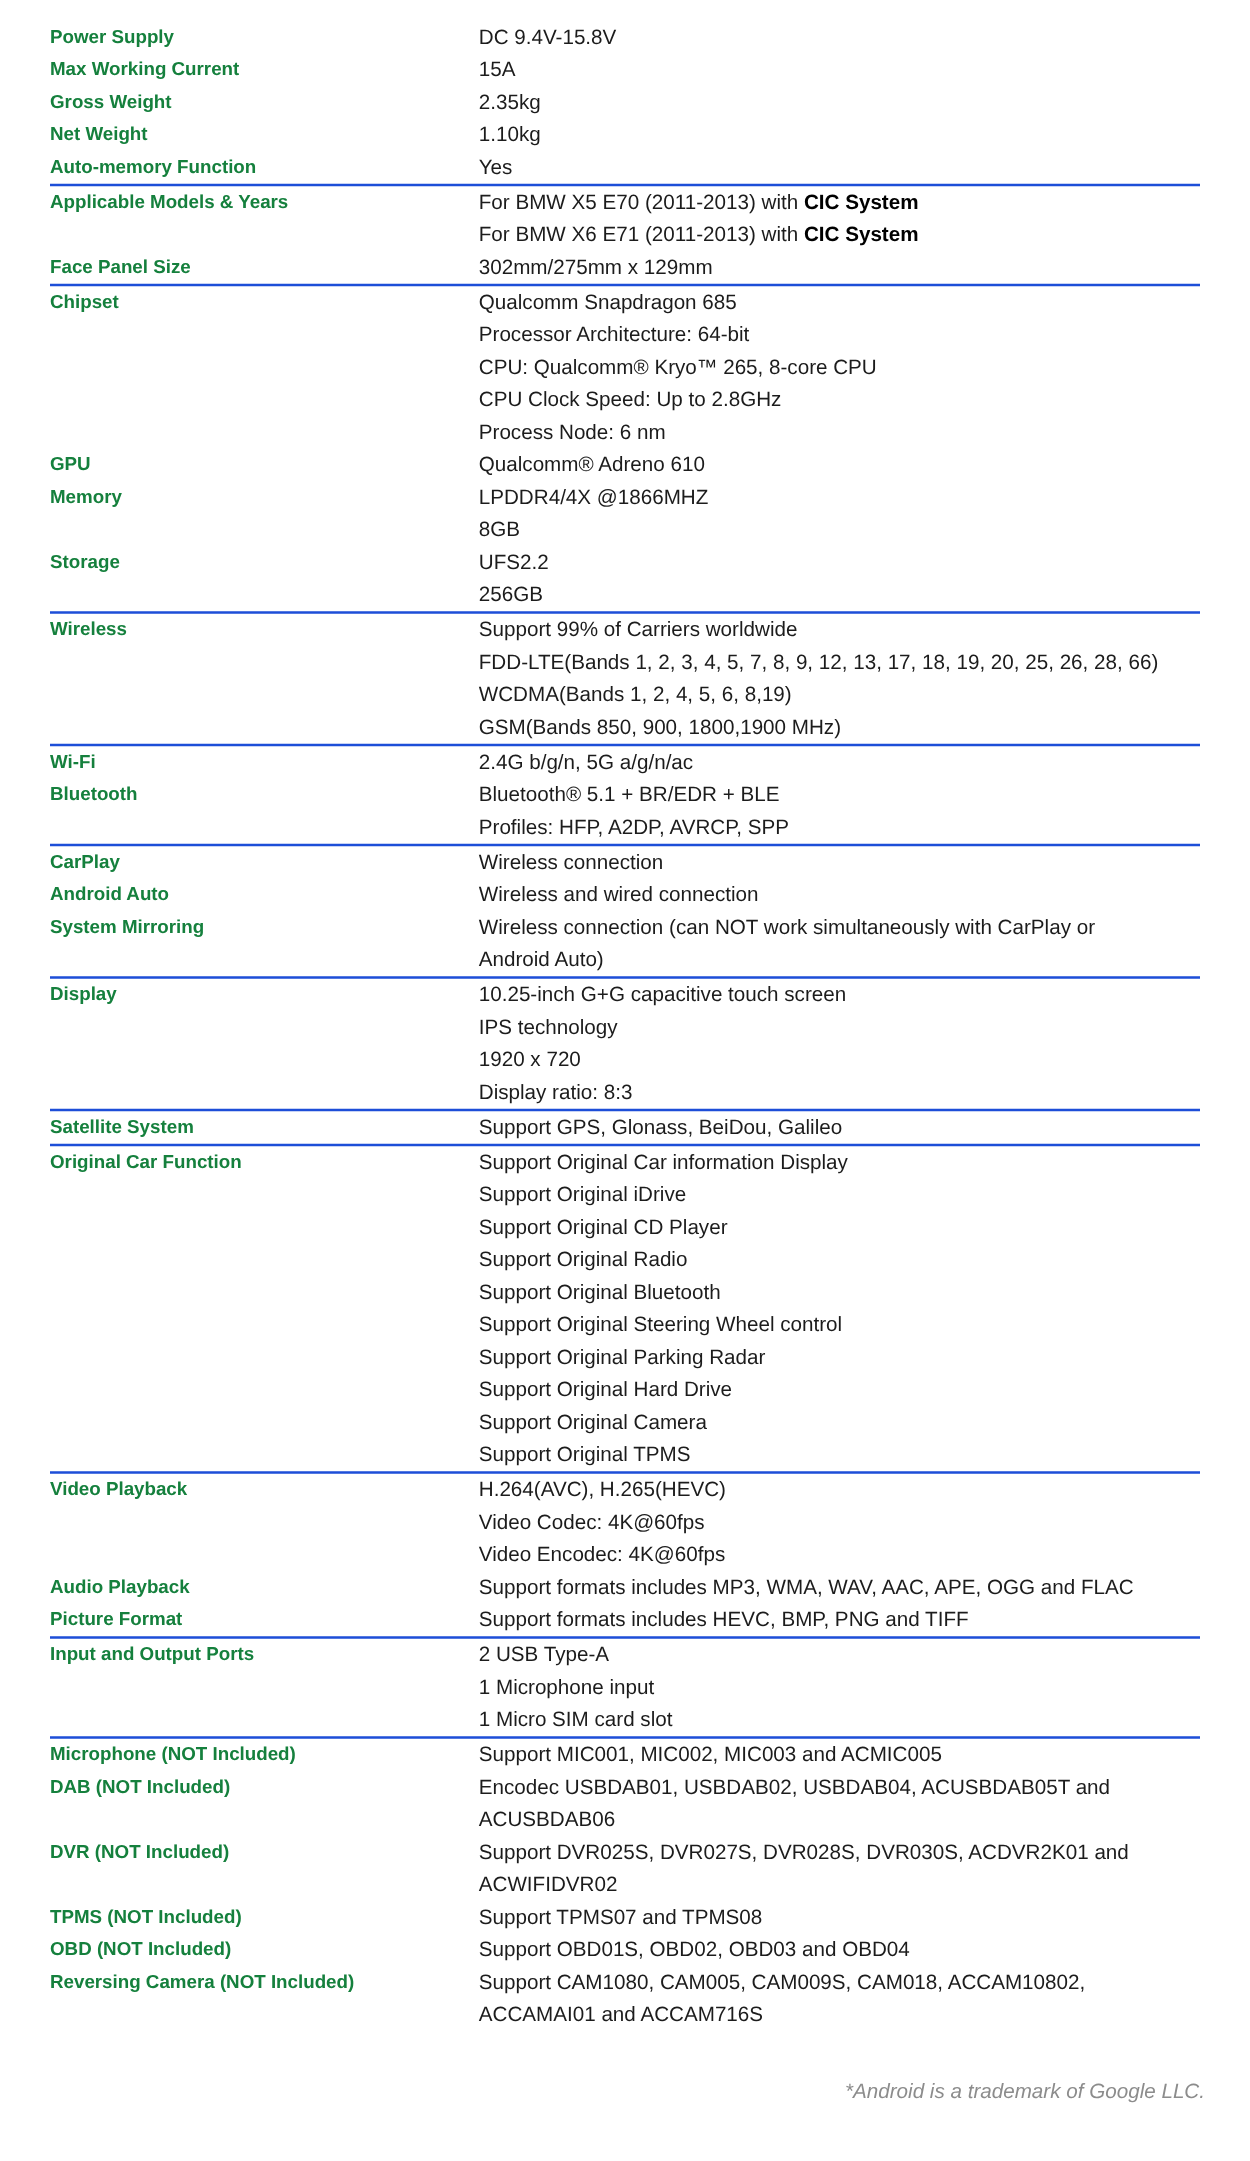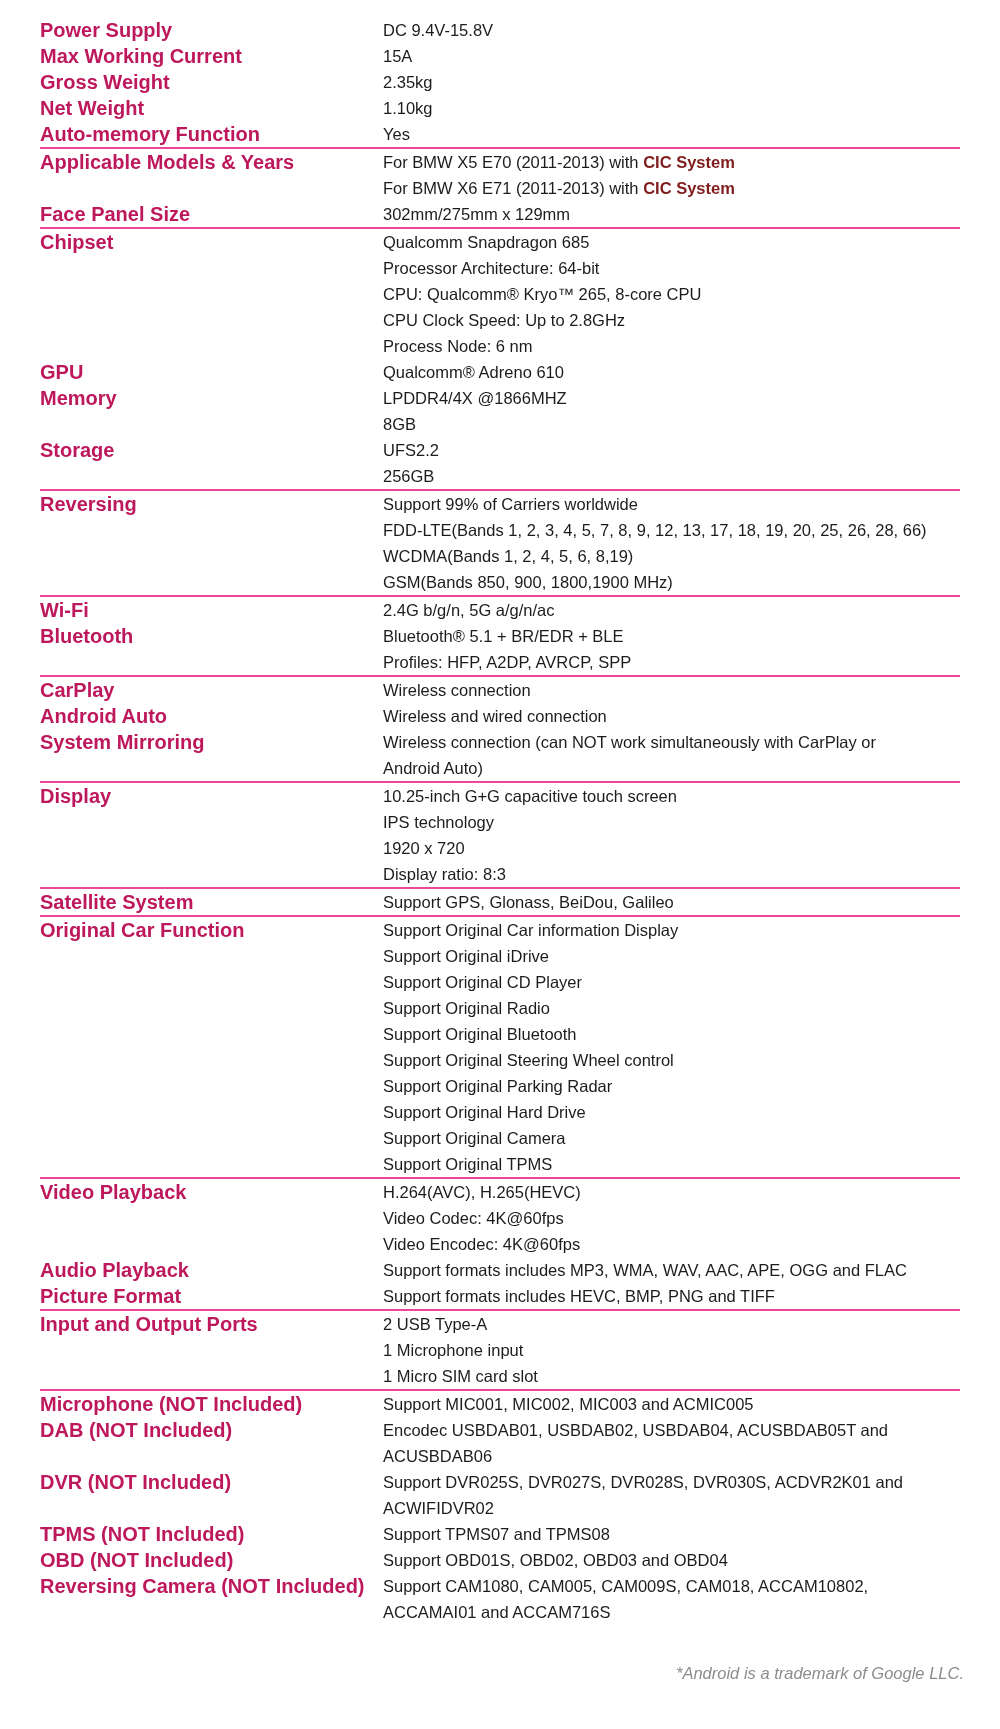--- a/index.html
+++ b/index.html
@@ -11,50 +11,50 @@
     width: 1000px;
     height: 1729px;
     overflow: hidden;
     font-family: "Liberation Sans", sans-serif;
     color: #1c1c1c;
   }
   .spec-table {
     padding: 17px 40px 0 40px;
   }
   .section {
-    border-top: 2px solid #ec4899;
+    border-top: 2px solid #1d4ed8;
   }
   .section.first {
     border-top: none;
   }
   .row {
     display: flex;
     align-items: flex-start;
   }
   .label-cell {
     flex: 0 0 343px;
-    font-size: 20px;
+    font-size: 15px;
     line-height: 26px;
     font-weight: 700;
-    color: #be185d;
+    color: #15803d;
     white-space: nowrap;
   }
   .value-cell {
     flex: 1 1 auto;
     min-width: 0;
   }
   .vline {
     font-size: 16.5px;
     line-height: 26px;
     white-space: nowrap;
     color: #1c1c1c;
   }
   .vline .b {
     font-weight: 700;
-    color: #7f1d1d;
+    color: #000000;
   }
   .footer-note {
     margin: 36px 36px 18px 0;
     text-align: right;
     font-style: italic;
     font-size: 16.5px;
     line-height: 24px;
     color: #8c8c8c;
   }
 </style>
@@ -136,21 +136,21 @@
       <div class="row">
         <div class="label-cell">Storage</div>
         <div class="value-cell">
           <div class="vline">UFS2.2</div>
           <div class="vline">256GB</div>
         </div>
       </div>
     </div>
     <div class="section">
       <div class="row">
-        <div class="label-cell">Reversing</div>
+        <div class="label-cell">Wireless</div>
         <div class="value-cell">
           <div class="vline">Support 99% of Carriers worldwide</div>
           <div class="vline">FDD-LTE(Bands 1, 2, 3, 4, 5, 7, 8, 9, 12, 13, 17, 18, 19, 20, 25, 26, 28, 66)</div>
           <div class="vline">WCDMA(Bands 1, 2, 4, 5, 6, 8,19)</div>
           <div class="vline">GSM(Bands 850, 900, 1800,1900 MHz)</div>
         </div>
       </div>
     </div>
     <div class="section">
       <div class="row">

